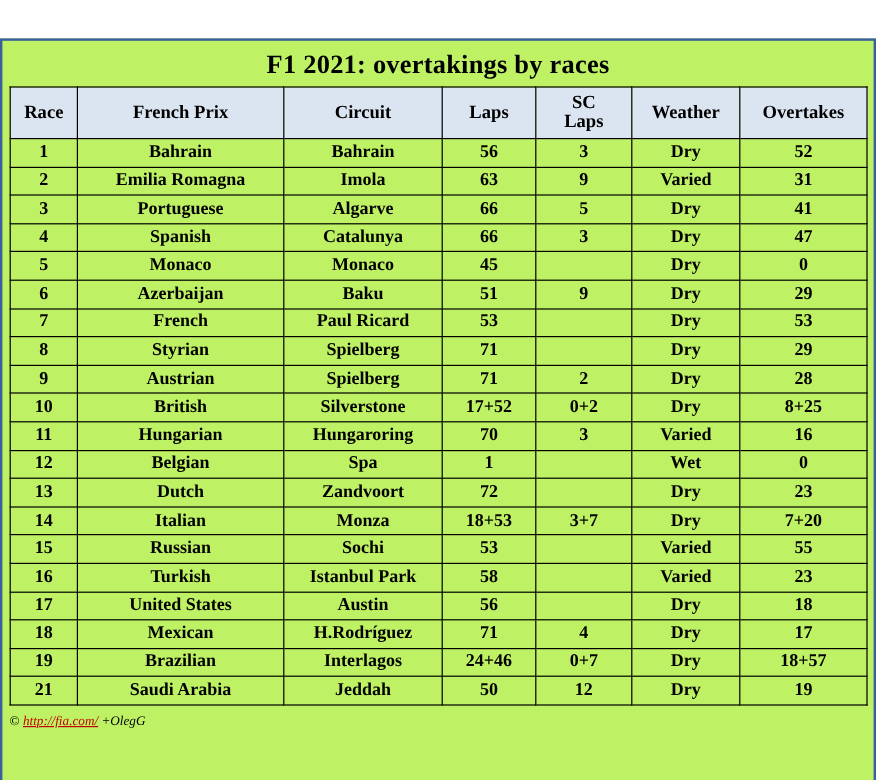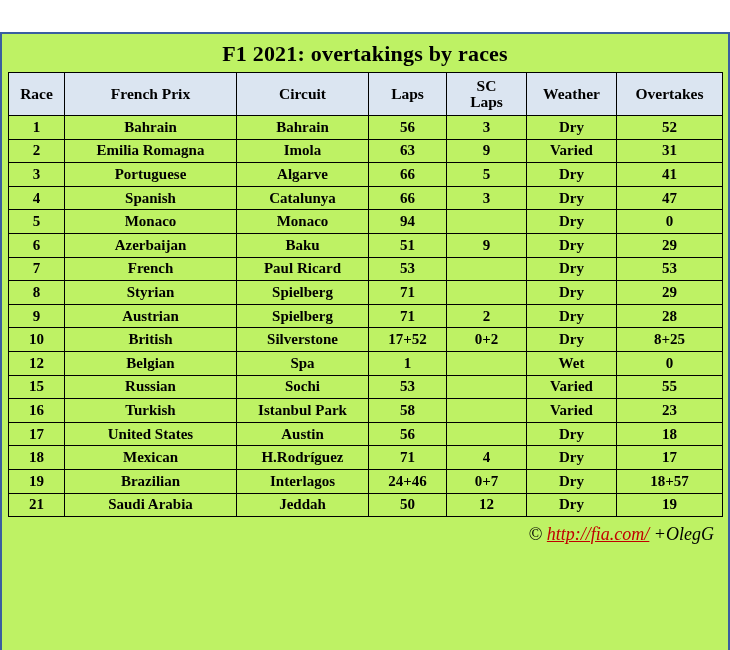--- a/index.html
+++ b/index.html
@@ -68,22 +68,21 @@
   col.c-sc       { width: 80px; }
   col.c-weather  { width: 90px; }
   col.c-ot       { width: 106px; }
 
   .sc-head span { display: block; }
 
   .val-red   { color: #cc0000; }
   .val-green { color: #00a933; }
 
   .footer {
-    text-align: right;
-    font-size: 18px;
+    font-size: 11px;
     font-family: "Liberation Serif", serif;
     color: #000000;
     padding: 4px 8px 0 0;
     margin-top: 3px;
   }
   .footer a {
     color: #c00000;
     font-style: italic;
     text-decoration: underline;
   }
@@ -154,21 +153,21 @@
           <td>Catalunya</td>
           <td>66</td>
           <td>3</td>
           <td>Dry</td>
           <td>47</td>
         </tr>
         <tr>
           <td>5</td>
           <td>Monaco</td>
           <td>Monaco</td>
-          <td>94</td>
+          <td>45</td>
           <td></td>
           <td>Dry</td>
           <td class="val-red">0</td>
         </tr>
         <tr>
           <td>6</td>
           <td>Azerbaijan</td>
           <td>Baku</td>
           <td>51</td>
           <td>9</td>
@@ -205,27 +204,54 @@
         <tr>
           <td>10</td>
           <td>British</td>
           <td>Silverstone</td>
           <td>17+52</td>
           <td>0+2</td>
           <td>Dry</td>
           <td>8+25</td>
         </tr>
         <tr>
+          <td>11</td>
+          <td>Hungarian</td>
+          <td>Hungaroring</td>
+          <td>70</td>
+          <td>3</td>
+          <td>Varied</td>
+          <td>16</td>
+        </tr>
+        <tr>
           <td>12</td>
           <td>Belgian</td>
           <td>Spa</td>
           <td>1</td>
           <td></td>
           <td>Wet</td>
           <td class="val-red">0</td>
+        </tr>
+        <tr>
+          <td>13</td>
+          <td>Dutch</td>
+          <td>Zandvoort</td>
+          <td>72</td>
+          <td></td>
+          <td>Dry</td>
+          <td>23</td>
+        </tr>
+        <tr>
+          <td>14</td>
+          <td>Italian</td>
+          <td>Monza</td>
+          <td>18+53</td>
+          <td>3+7</td>
+          <td>Dry</td>
+          <td>7+20</td>
         </tr>
         <tr>
           <td>15</td>
           <td>Russian</td>
           <td>Sochi</td>
           <td>53</td>
           <td></td>
           <td>Varied</td>
           <td>55</td>
         </tr>

